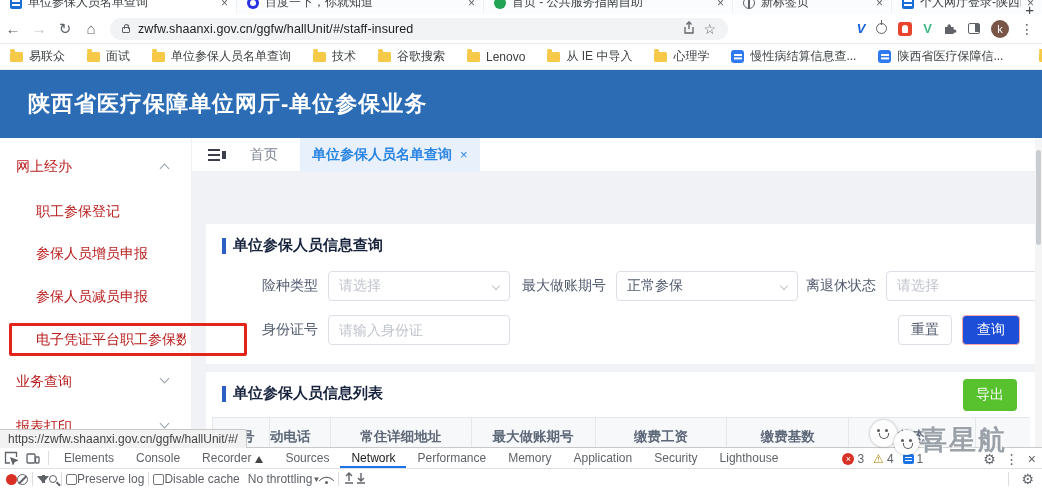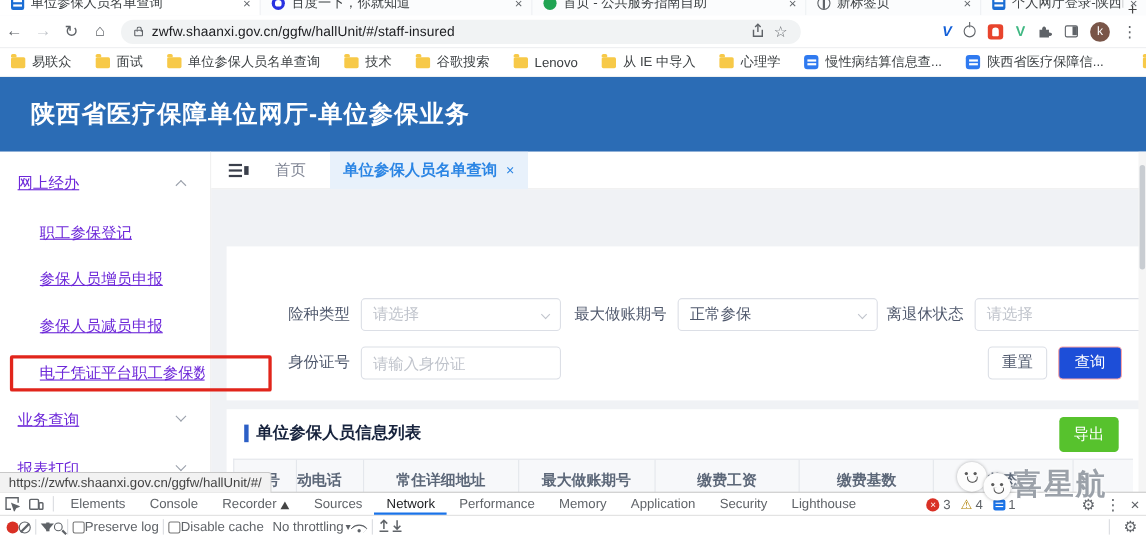--- a/index.html
+++ b/index.html
@@ -60,21 +60,21 @@
   .bm-sep{width:1px;height:14px;background:#dadce0;margin:0 14px 0 auto;}
   .bm.other{margin-right:0;}
 
   
   .appheader{position:absolute;left:0;top:70px;width:1042px;height:68px;background:#2b6cb5;display:flex;align-items:center;}
   .appheader h1{color:#fff;font-size:22px;font-weight:bold;margin-left:28px;letter-spacing:1px;}
 
   
   .appbody{position:absolute;left:0;top:138px;width:1042px;height:310px;background:#f0f2f5;}
   .sidebar{position:absolute;left:0;top:0;width:192px;height:310px;background:#fff;border-right:1px solid #f0f0f0;}
-  .side-item{position:absolute;height:20px;line-height:20px;font-size:14px;color:#6d28d9;white-space:nowrap;text-decoration:underline;}
+  .side-item{position:absolute;height:20px;line-height:20px;font-size:14px;color:#b91c1c;white-space:nowrap;}
   .side-item.top{left:16px;width:160px;}
   .side-item.sub{left:36px;width:150px;overflow:hidden;}
   .side-item.clip{width:150px;}
   .side-item:nth-of-type(1){top:18px;}
   .side-item:nth-of-type(2){top:63px;}
   .side-item:nth-of-type(3){top:105px;}
   .side-item:nth-of-type(4){top:148px;}
   .side-item:nth-of-type(5){top:191px;}
   .side-item:nth-of-type(6){top:233px;}
   .side-item:nth-of-type(7){top:278px;}
@@ -367,20 +367,24 @@
             <i></i>
           </span>
         <span class="ctab-home">首页</span>
         <span class="ctab-active">
           <span>单位参保人员名单查询</span>
           <span class="ctab-x">×</span>
         </span>
       </div>
 
       <div class="card card1">
+        <div class="sec-title">
+          <span class="sec-bar"></span>
+          <span>单位参保人员信息查询</span>
+        </div>
         <div class="frow frow1">
           <span class="flabel lw70">险种类型</span>
           <div class="sel">
             <span class="ph">请选择</span>
             <span class="sc"></span>
           </div>
           <span class="flabel lw96">最大做账期号</span>
           <div class="sel">
             <span class="val">正常参保</span>
             <span class="sc"></span>

